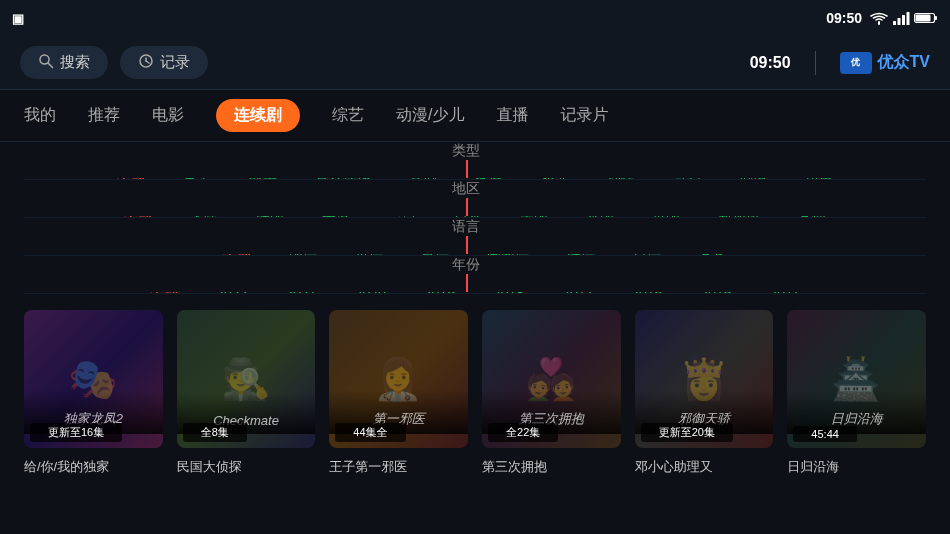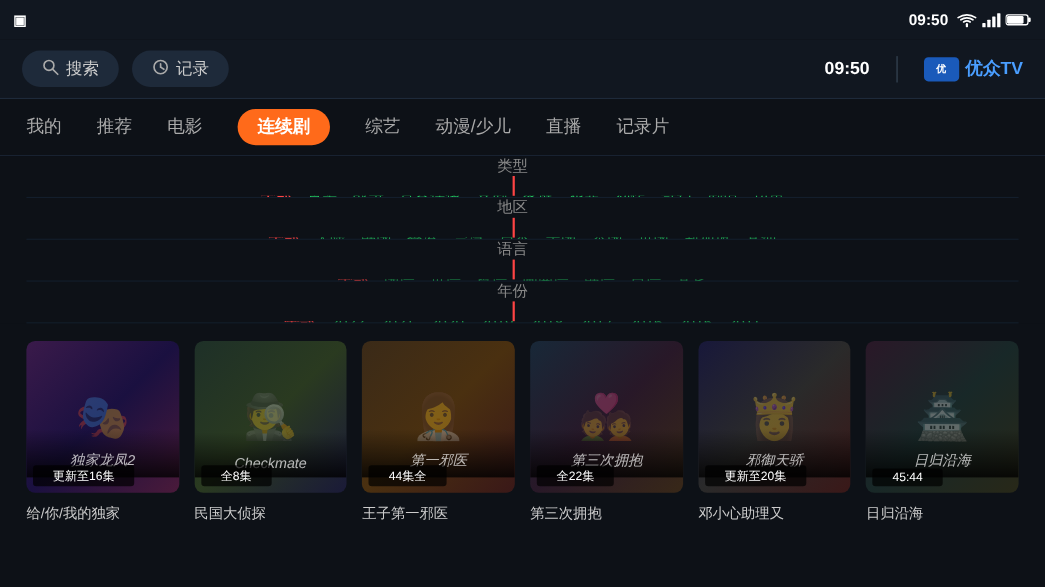--- a/index.html
+++ b/index.html
@@ -153,21 +153,21 @@
     .filter-divider {
       width: 2px;
       height: 18px;
       background: #ff4444;
       margin-right: 16px;
       flex-shrink: 0;
     }
     .filter-items {
       display: flex;
       align-items: center;
-      gap: 14px;
+      gap: 38px;
       overflow: hidden;
       justify-content: flex-end;
     }
     .filter-item {
       font-size: 14px;
       color: #22c55e;
       cursor: pointer;
       white-space: nowrap;
     }
     .filter-item.active {

